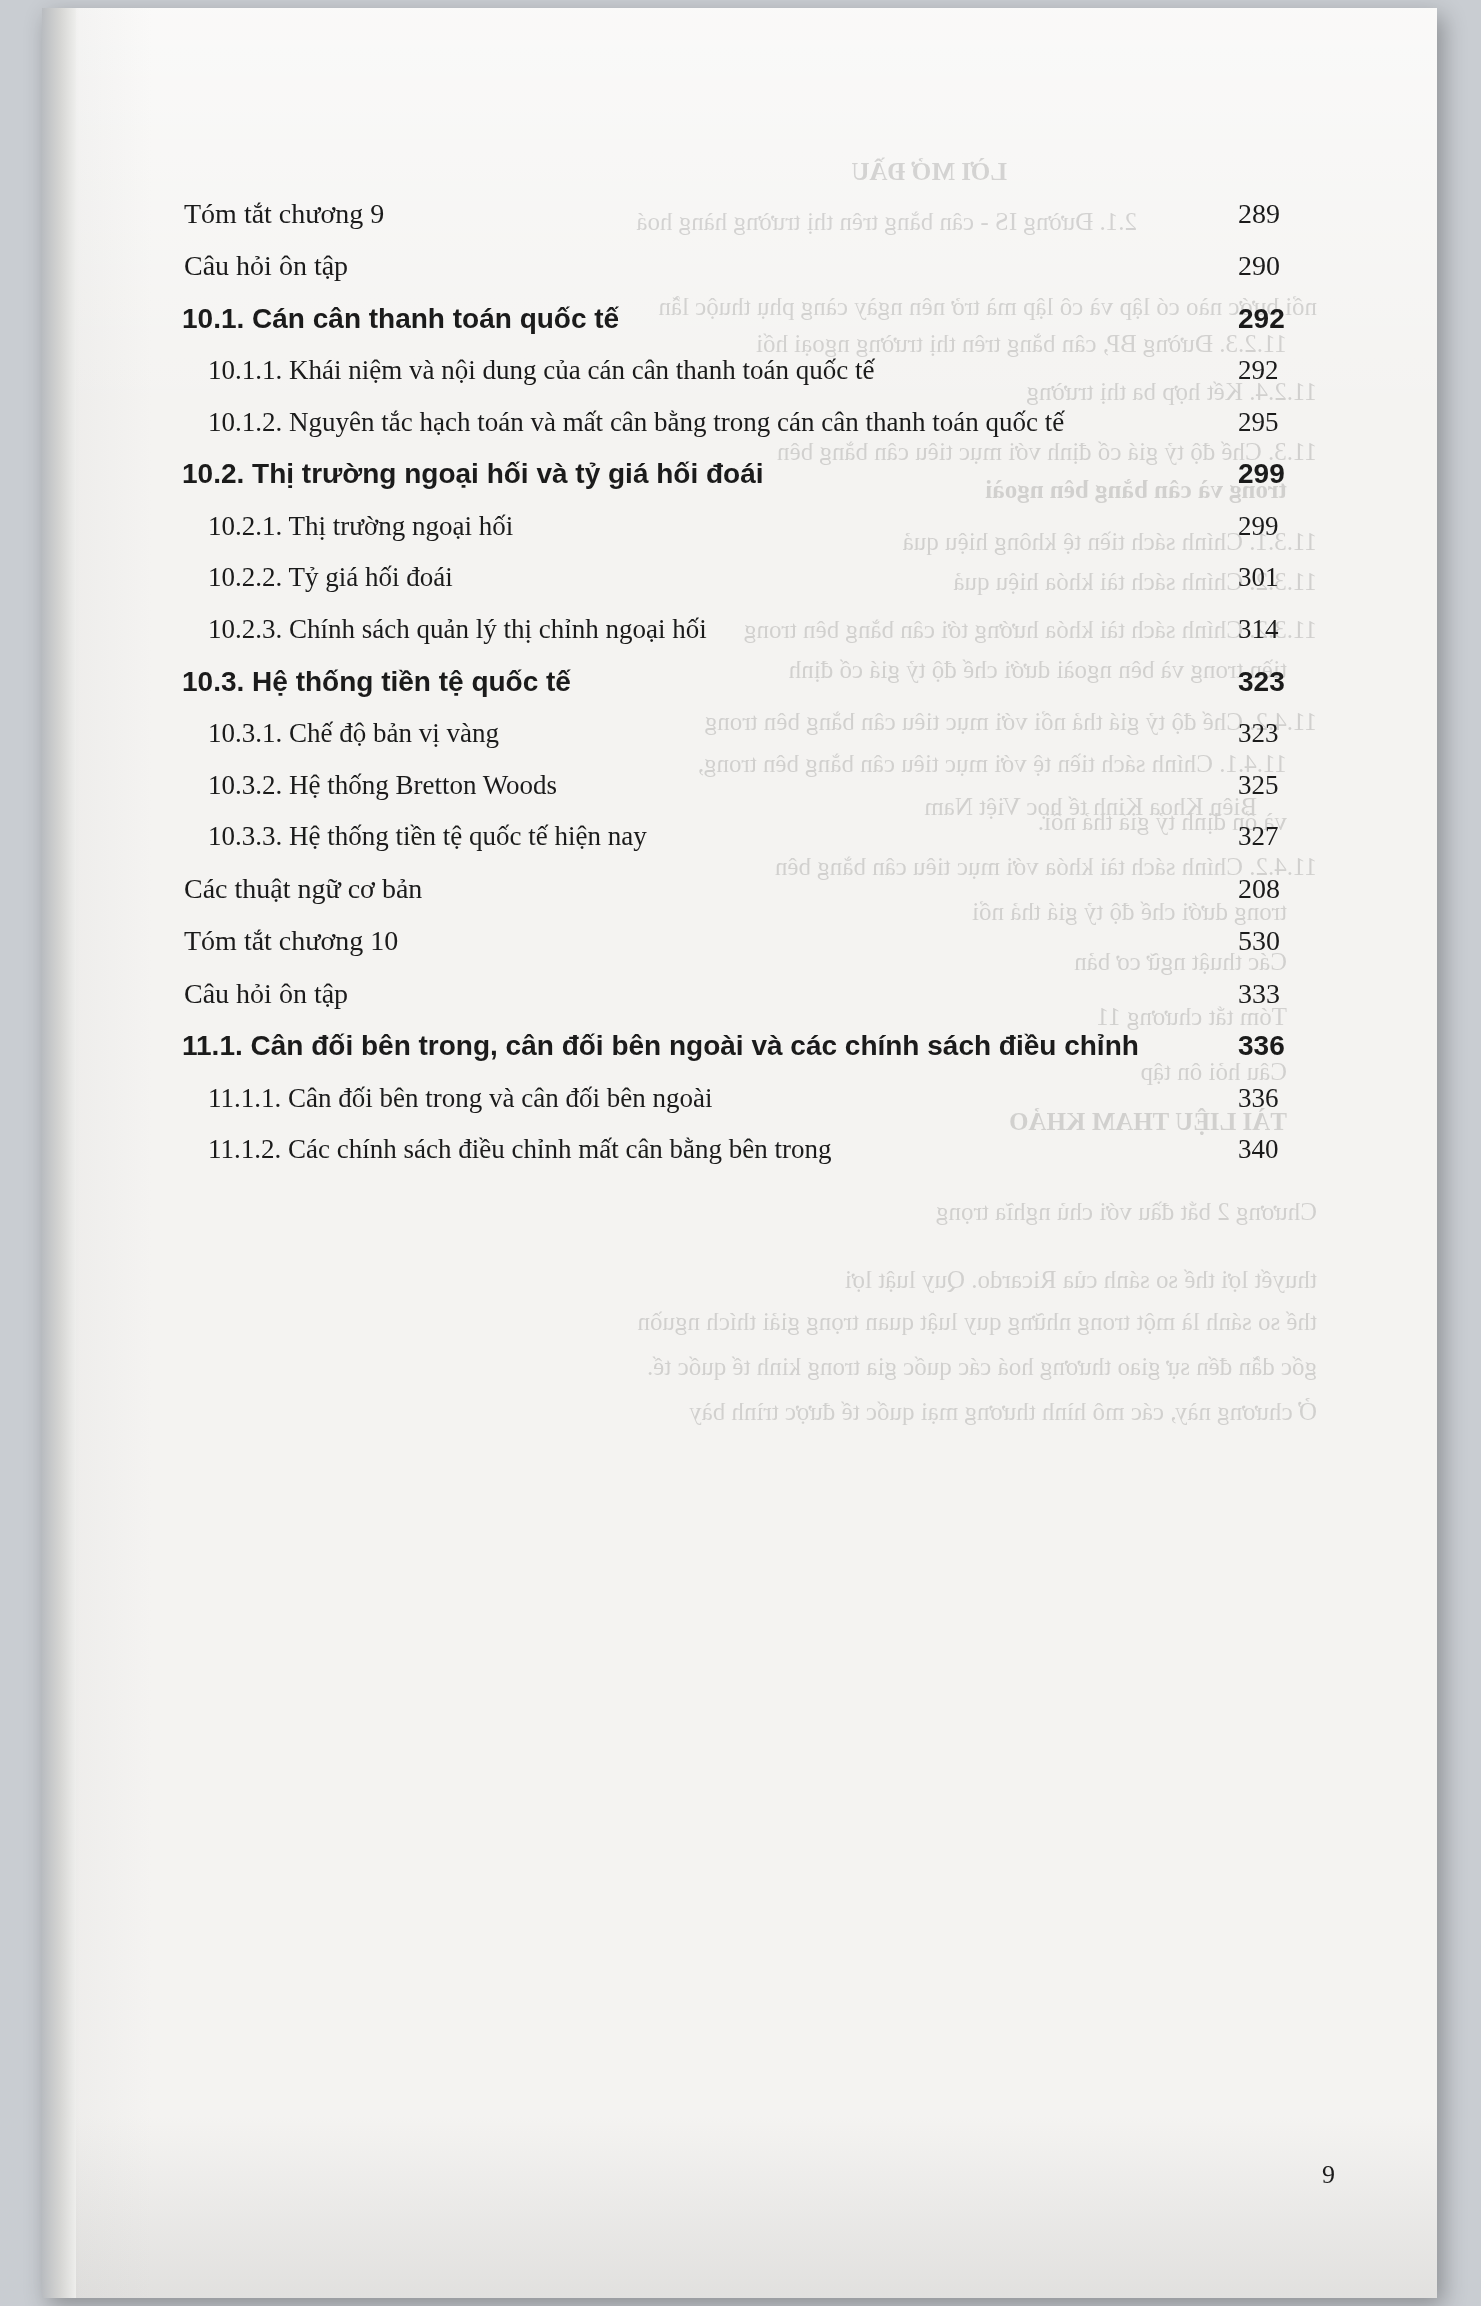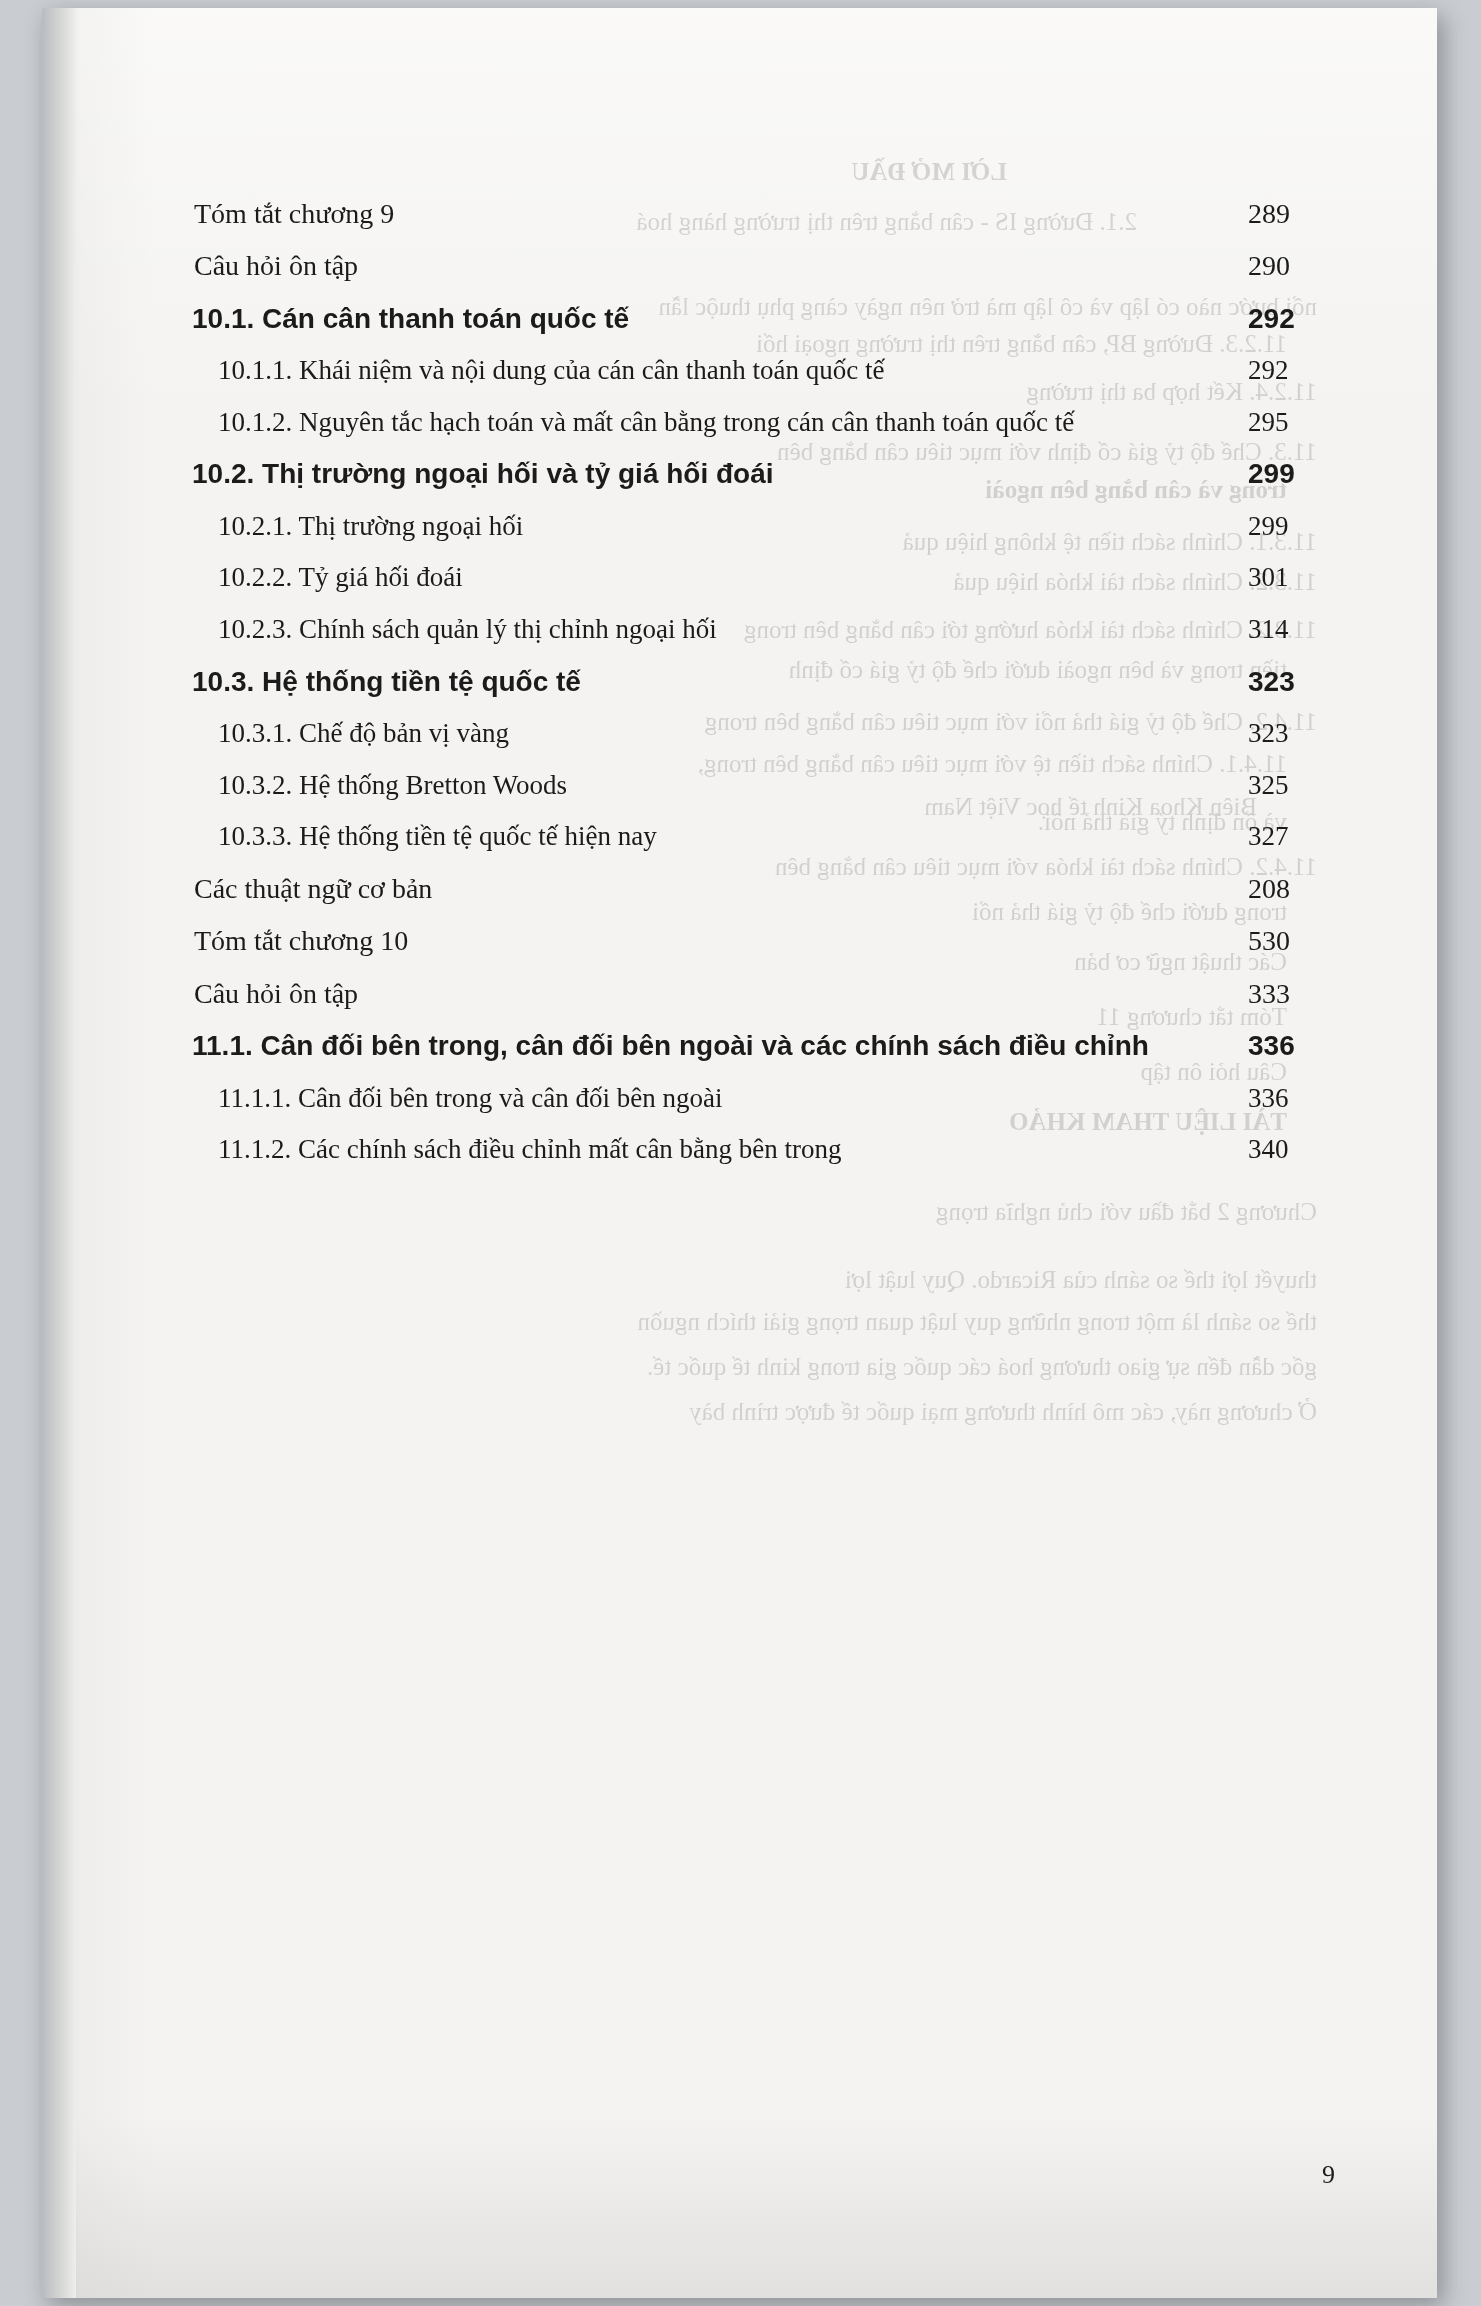--- a/index.html
+++ b/index.html
@@ -56,21 +56,21 @@
   #ghost .g {
     position: absolute;
     white-space: nowrap;
     font-size: 25px;
   }
   #ghost .gb { font-weight: bold; }
 
   
   #toc {
     position: absolute;
-    left: 138px;
+    left: 128px;
     top: 188px;
     width: 1142px;
   }
   .row {
     display: flex;
     align-items: flex-start;
     margin-bottom: 16px;
   }
   .row .txt {
     flex: 1 1 auto;

